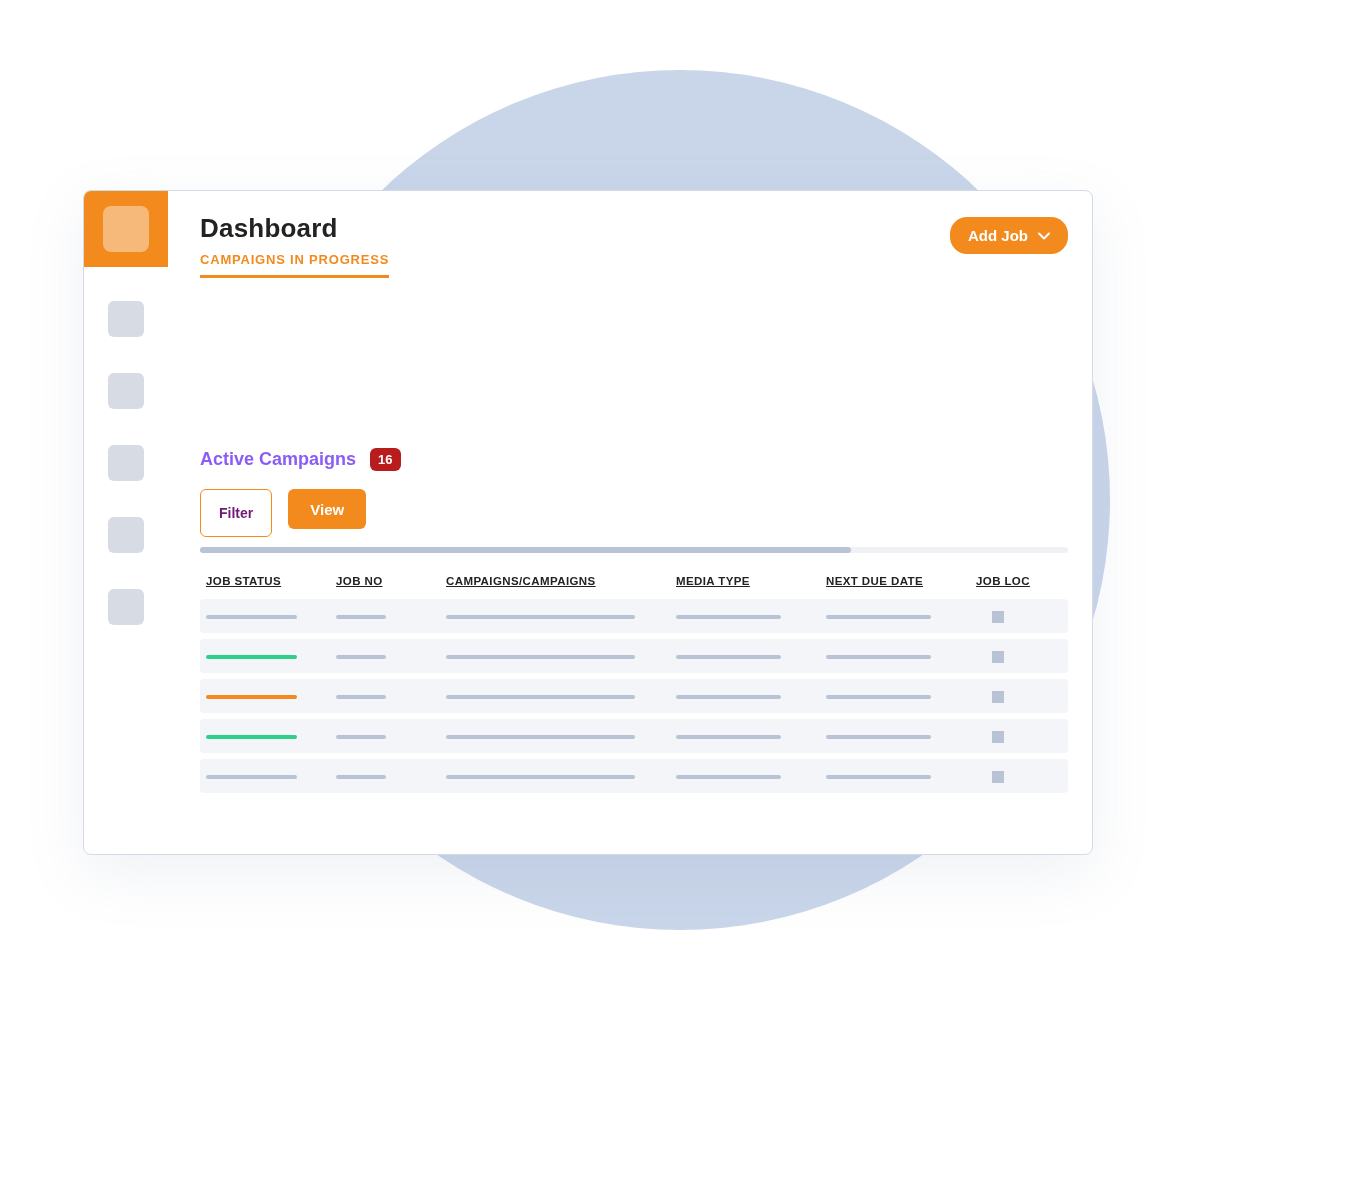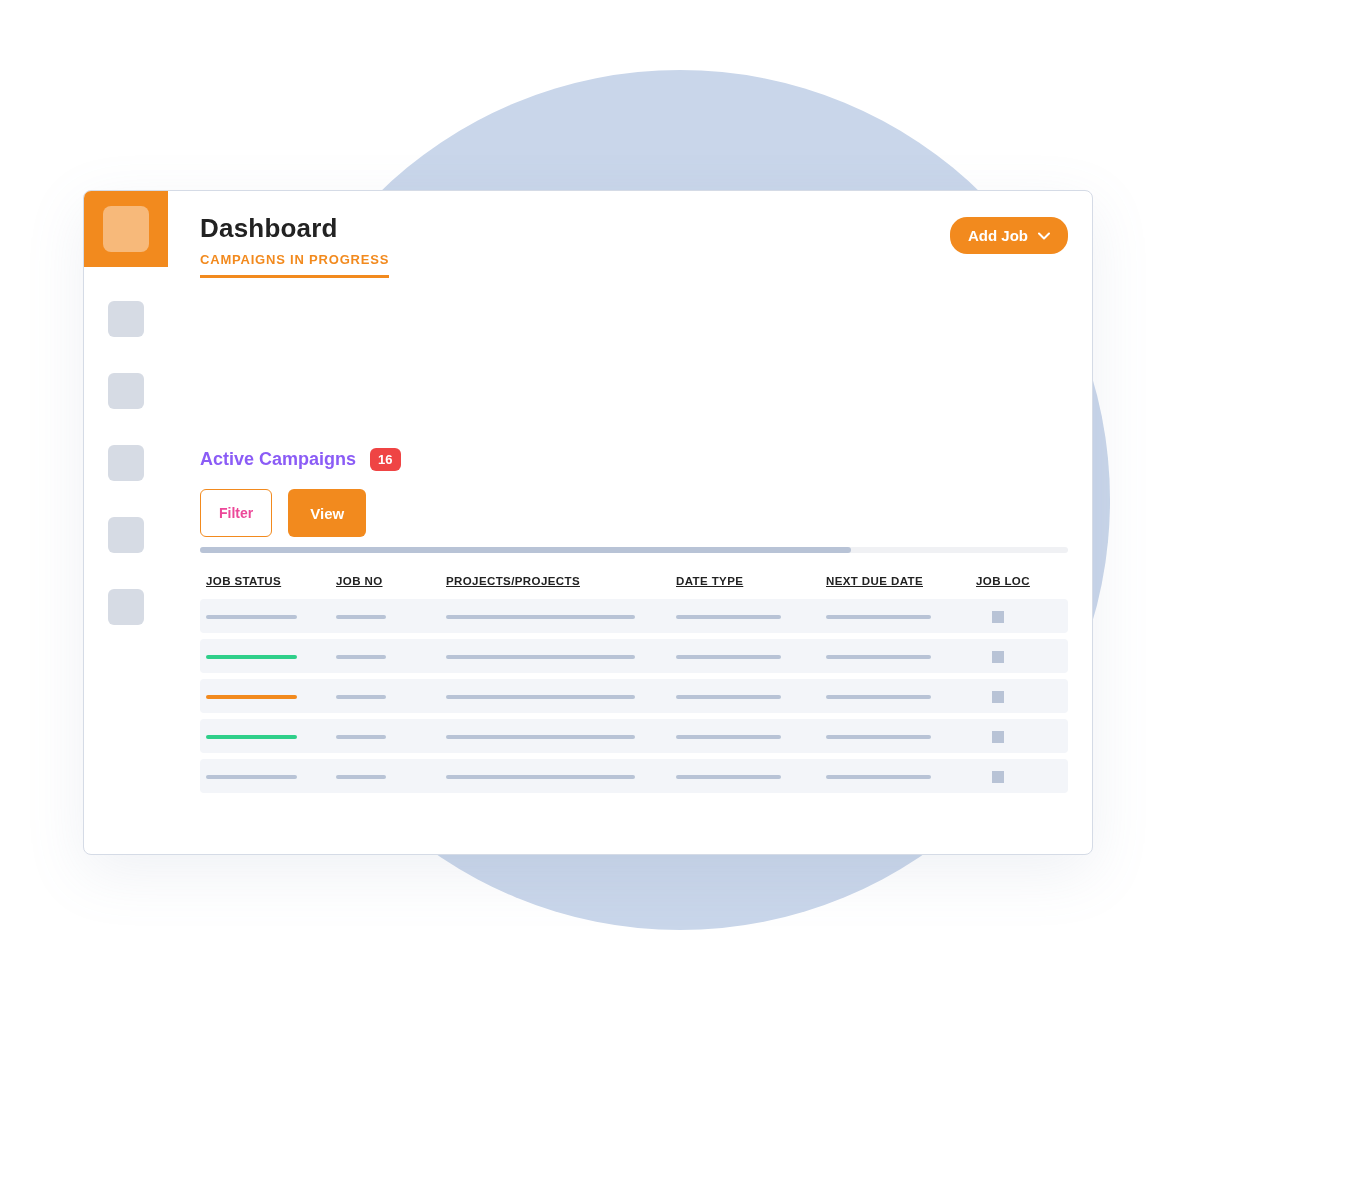--- a/index.html
+++ b/index.html
@@ -121,21 +121,21 @@
     display: flex;
     align-items: center;
     gap: 14px;
   }
   .section-title {
     font-size: 18px;
     font-weight: 800;
     color: #8b5cf6;
   }
   .count-badge {
-    background: #ef4444;
+    background: #b91c1c;
     color: #fff;
     font-size: 13px;
     font-weight: 700;
     border-radius: 6px;
     padding: 4px 8px;
     min-width: 26px;
     text-align: center;
   }
 
   .controls-row {
@@ -152,37 +152,37 @@
     padding: 0 20px;
     font-size: 15px;
     color: #555;
     height: 48px;
     outline: none;
   }
   .search-input::placeholder { color: #555; }
   .filter-btn {
     background: #fff;
     border: 1.5px solid #f28a1e;
-    color: #ec4899;
+    color: #701a75;
     font-weight: 700;
     font-size: 14px;
     border-radius: 6px;
     padding: 0 18px;
     height: 48px;
     cursor: pointer;
   }
   .view-btn {
     background: #f28a1e;
     border: none;
     color: #fff;
     font-weight: 700;
     font-size: 15px;
     border-radius: 6px;
     padding: 0 22px;
-    height: 48px;
+    height: 40px;
     cursor: pointer;
   }
 
   .scroll-indicator {
     margin-top: 10px;
     height: 6px;
     border-radius: 3px;
     background: #f0f1f4;
     position: relative;
   }
@@ -297,22 +297,22 @@
       </div>
 
       <div class="scroll-indicator">
         <div class="scroll-thumb"></div>
       </div>
 
       <div class="table">
         <div class="thead">
           <div class="th">JOB STATUS</div>
           <div class="th">JOB NO</div>
-          <div class="th">PROJECTS/PROJECTS</div>
-          <div class="th">DATE TYPE</div>
+          <div class="th">CAMPAIGNS/CAMPAIGNS</div>
+          <div class="th">MEDIA TYPE</div>
           <div class="th">NEXT DUE DATE</div>
           <div class="th">JOB LOC</div>
         </div>
         <div class="tbody" id="tbody">
             <div class="trow">
               <div class="cell">
                 <div class="bar " style="width: 70%;"></div>
               </div>
               <div class="cell">
                 <div class="bar short"></div>

